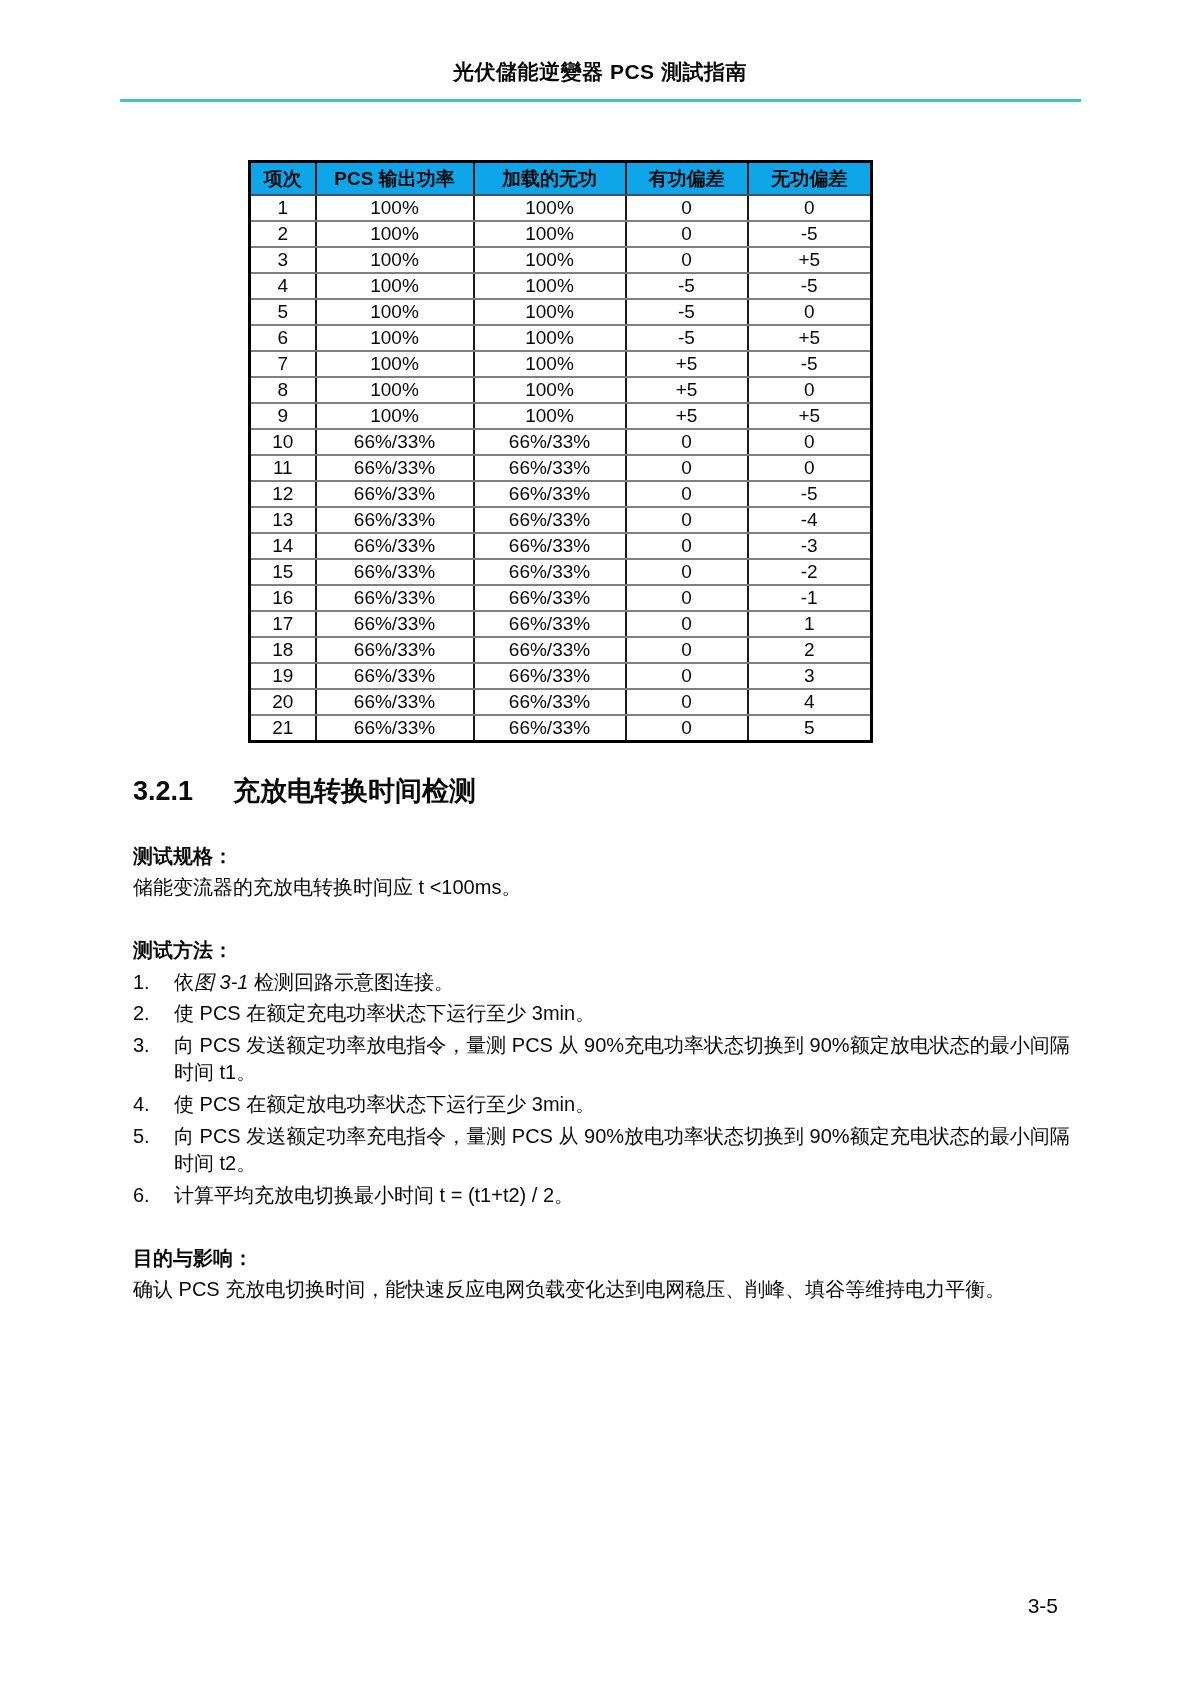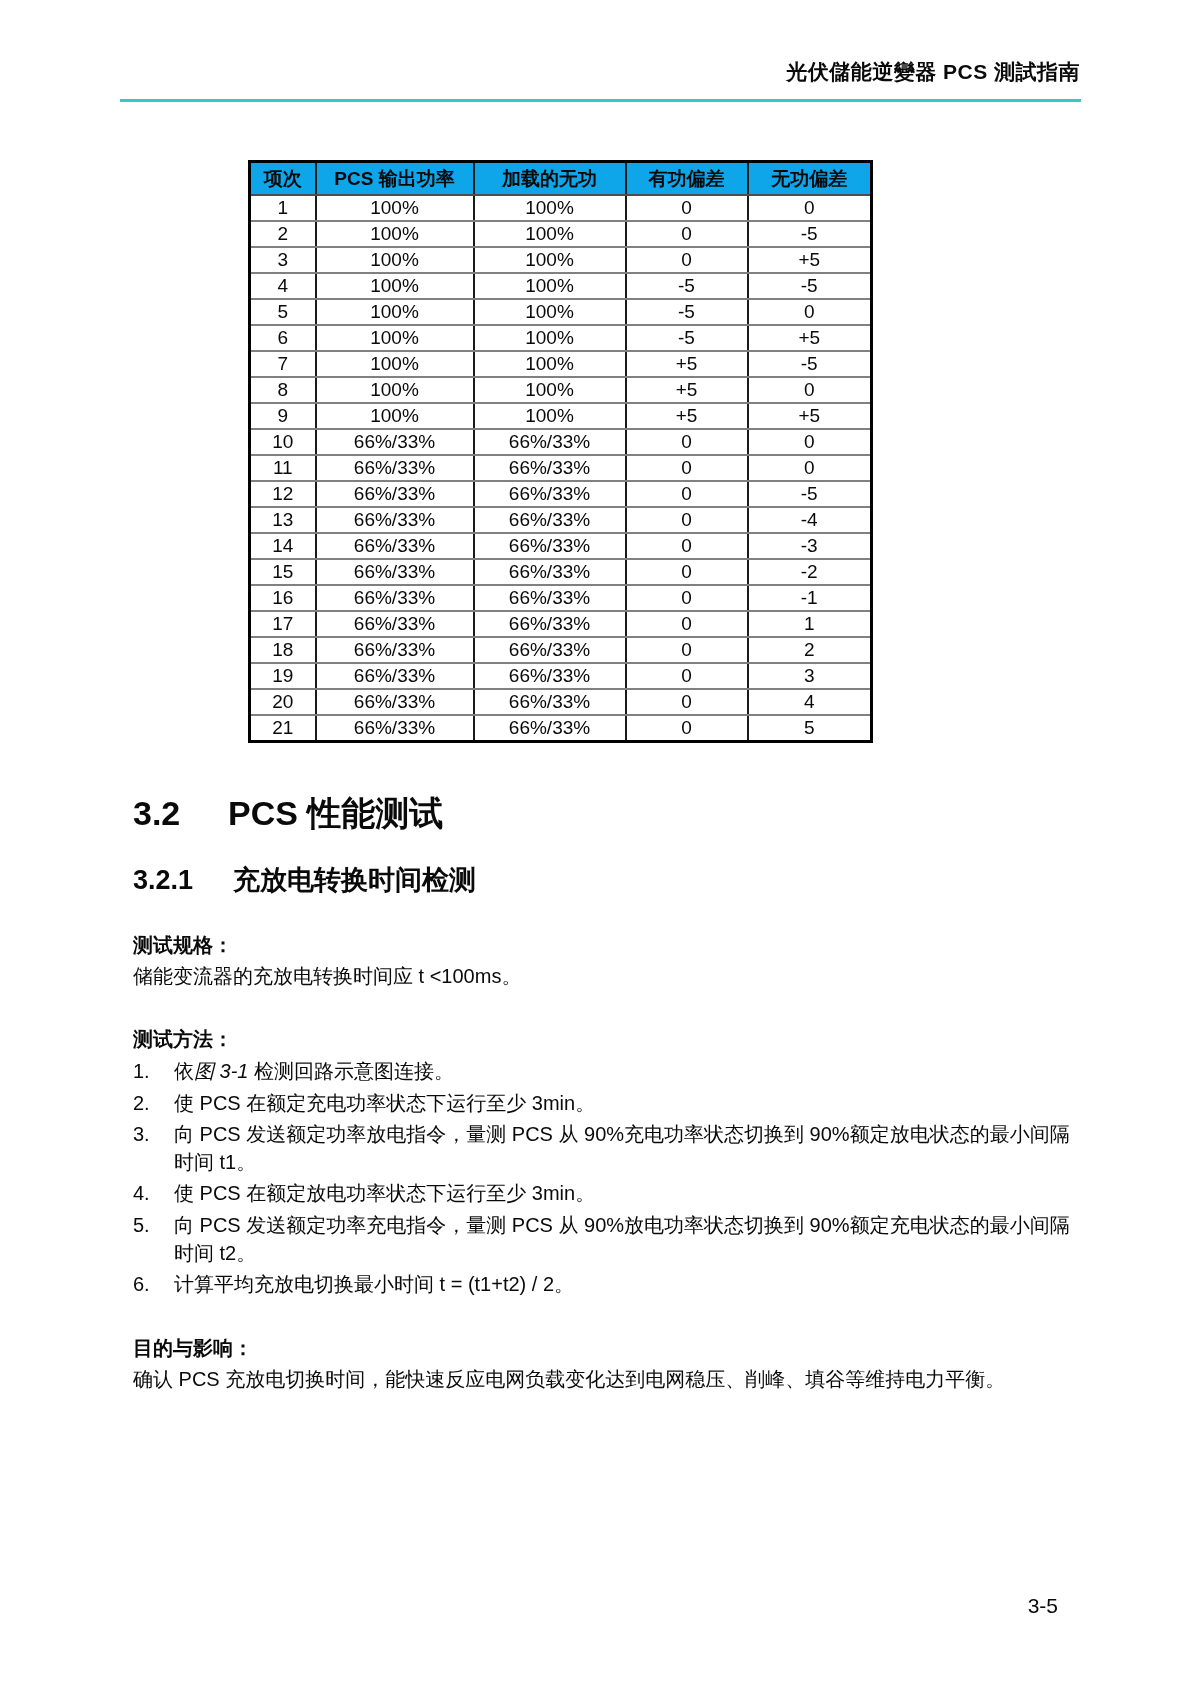--- a/index.html
+++ b/index.html
@@ -20,21 +20,21 @@
     width: 1199px;
     height: 1696px;
   }
 
   
   .running-header {
     position: absolute;
     top: 58px;
     left: 120px;
     right: 119px;
-    text-align: right;
+    text-align: center;
     font-size: 21px;
     font-weight: bold;
     letter-spacing: 0.5px;
   }
   .header-rule {
     position: absolute;
     top: 99px;
     left: 120px;
     width: 961px;
     height: 3px;
@@ -368,24 +368,20 @@
               <td>66%/33%</td>
               <td>0</td>
               <td>5</td>
             </tr>
           </tbody>
       </table>
     </div>
 
 
 
-    <div class="h-sec">
-      <span class="sec-num">3.2</span>
-      <span>PCS 性能测试</span>
-    </div>
 
     <div class="h-subsec">
       <span class="sec-num">3.2.1</span>
       <span>充放电转换时间检测</span>
     </div>
 
     <div class="block-label">测试规格：</div>
     <div class="block-body">储能变流器的充放电转换时间应 t &lt;100ms。</div>
 
     <div class="block-label">测试方法：</div>

